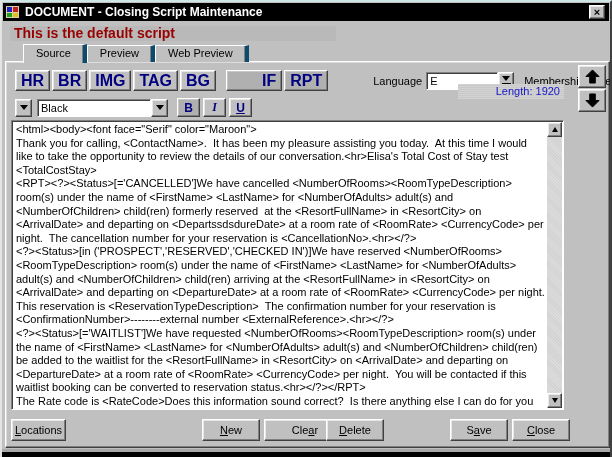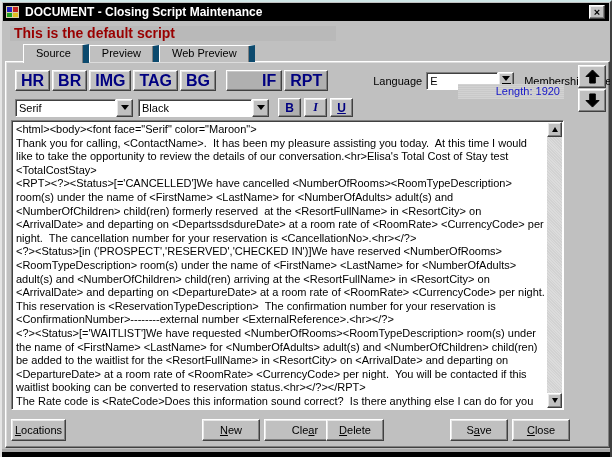--- a/index.html
+++ b/index.html
@@ -36,21 +36,21 @@
   }
   .banner {
     position:absolute; left:8px; top:24px; width:326px; height:15px;
     background:#b9b9b9; color:#990000; font-size:14px; font-weight:bold;
     padding-left:4px; line-height:15px;
   }
   .tabs { position:absolute; left:21px; top:42px; height:18px; display:flex; z-index:3; }
   .tab {
     height:17px; margin-top:1px; padding:1px 12px 0 12px; font-size:11px; color:#000;
     background:#c0c0c0;
-    border-top:1px solid #ffffff; border-left:1px solid #ffffff; border-right:6px solid #0c4a6e;
+    border-top:1px solid #ffffff; border-left:1px solid #ffffff; border-right:4px solid #0c4a6e;
     box-shadow: inset -1px 0 0 #808080;
   }
   .tab.active { height:19px; margin-top:0; padding-top:2px; }
   .panel {
     position:absolute; left:3px; top:59px; width:605px; height:387px;
     background:#c0c0c0;
     border-top:1px solid #ffffff; border-left:1px solid #ffffff;
     border-right:1px solid #404040; border-bottom:1px solid #404040;
     box-shadow: inset -1px -1px 0 #808080, inset 1px 1px 0 #dcdcdc;
   }
@@ -171,21 +171,20 @@
         </svg>
       </div>
       <div class="arrowbtn raised">
         <svg width="15" height="15" viewBox="0 0 16 16">
           <polygon points="8,15 1,8 5,8 5,1 11,1 11,8 15,8" fill="#000" stroke="#000"></polygon>
         </svg>
       </div>
     </div>
 
     <div class="fontbar">
-      <div class="combo-input sunken" style="width:101px;">Serif</div>
       <div class="drop-btn raised" style="width:17px;">
         <div class="tri-down"></div>
       </div>
       <div class="combo-input sunken" style="width:114px; margin-left:5px;">Black</div>
       <div class="drop-btn raised" style="width:17px;">
         <div class="tri-down"></div>
       </div>
       <div class="stylebtn raised pressed" style="margin-left:9px;">B</div>
       <div class="stylebtn raised" style="font-style:italic; font-family:'Liberation Serif', serif;">I</div>
       <div class="stylebtn raised" style="text-decoration:underline;">U</div>

